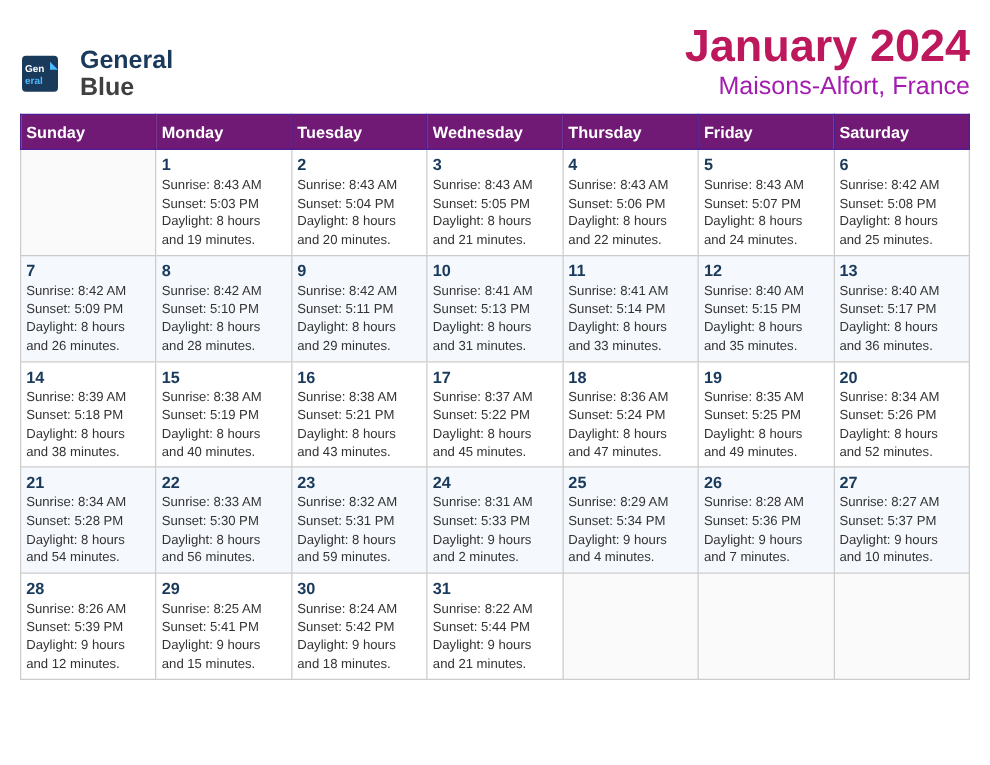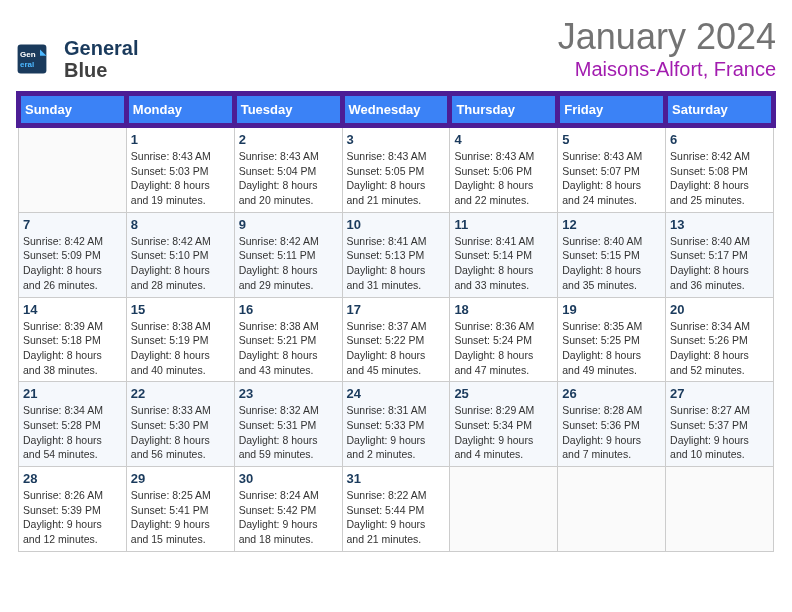--- a/index.html
+++ b/index.html
@@ -33,40 +33,40 @@
     .logo-icon {
       width: 32px;
       height: 32px;
       margin-right: 4px;
     }
     .title-block {
       text-align: right;
     }
     .month-title {
       font-size: 36px;
-      font-weight: normal;
-      color: #737373;
+      font-weight: bold;
+      color: #be185d;
     }
     .location {
       font-size: 20px;
       color: #a21caf;
     }
     table {
       width: 100%;
       border-collapse: collapse;
       font-size: 11px;
     }
     th {
-      background: #3b82f6;
+      background: #701a75;
       color: #fff;
       padding: 6px 4px;
       text-align: left;
       font-size: 13px;
       font-weight: bold;
-      border: 5px solid #4c1d95;
+      border: 1px solid #4c1d95;
     }
     td {
       border: 1px solid #ccc;
       vertical-align: top;
       padding: 4px;
       width: calc(100% / 7);
       min-height: 80px;
       background: #fff;
     }
     tr:nth-child(even) td {

